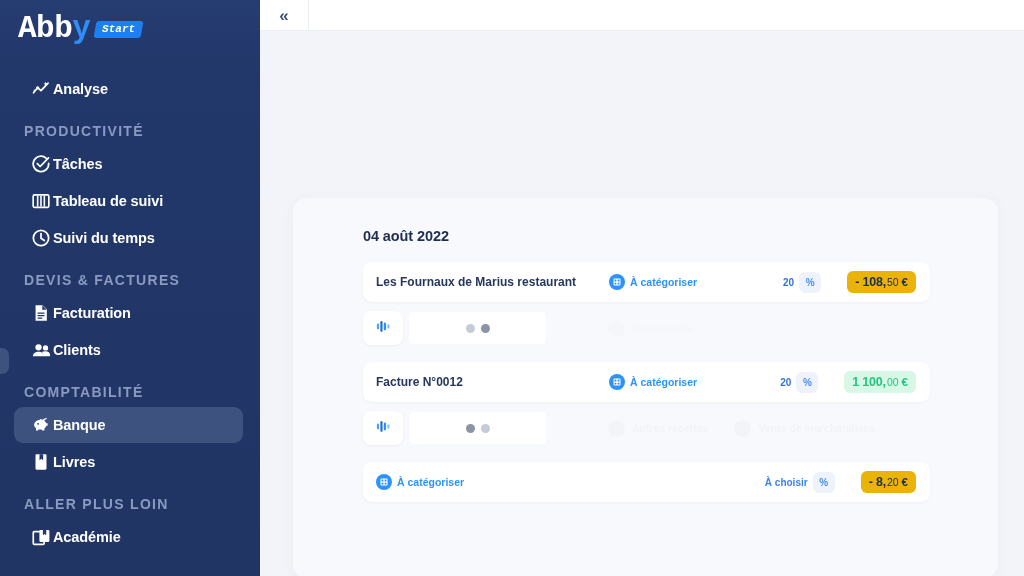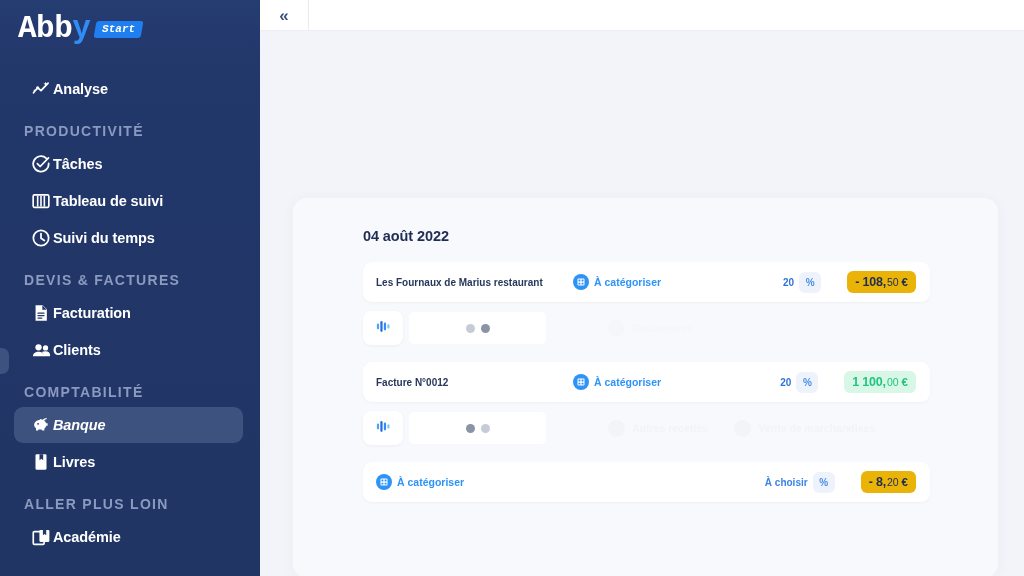--- a/index.html
+++ b/index.html
@@ -66,21 +66,21 @@
   .nav-item {
     display: flex; align-items: center;
     height: 36px;
     margin: 1px 17px 1px 14px;
     padding-left: 15px;
     border-radius: 9px;
     color: #ffffff;
     cursor: pointer;
     position: relative;
   }
-  .nav-item.active { background: #3d527f; font-style: italic; }
+  .nav-item.active { background: #3d527f; }
   .nav-item .nav-ico {
     width: 24px; height: 24px;
     display: flex; align-items: center; justify-content: center;
     flex: 0 0 24px;
   }
   .nav-item .nav-ico svg { display: block; }
   .nav-label {
     font-size: 14.5px;
     font-weight: 700;
     letter-spacing: -0.1px;
@@ -149,25 +149,25 @@
     background: #ffffff;
     border-radius: 9px;
     height: 40px;
     display: flex; align-items: center;
     padding: 0 14px 0 13px;
     box-shadow: 0 1px 3px rgba(60,75,120,0.05);
     cursor: pointer;
   }
   .tx-label {
     color: #27375c;
-    font-size: 10px;
+    font-size: 12px;
     font-weight: 700;
     white-space: nowrap;
     flex: 0 0 auto;
-    width: 197px;
+    width: 233px;
   }
   .tx-cat {
     display: flex; align-items: center; gap: 5px;
     flex: 0 0 auto;
     cursor: pointer;
   }
   .cat-ico {
     width: 16px; height: 16px; border-radius: 50%;
     background: #2e93f7;
     display: flex; align-items: center; justify-content: center;

